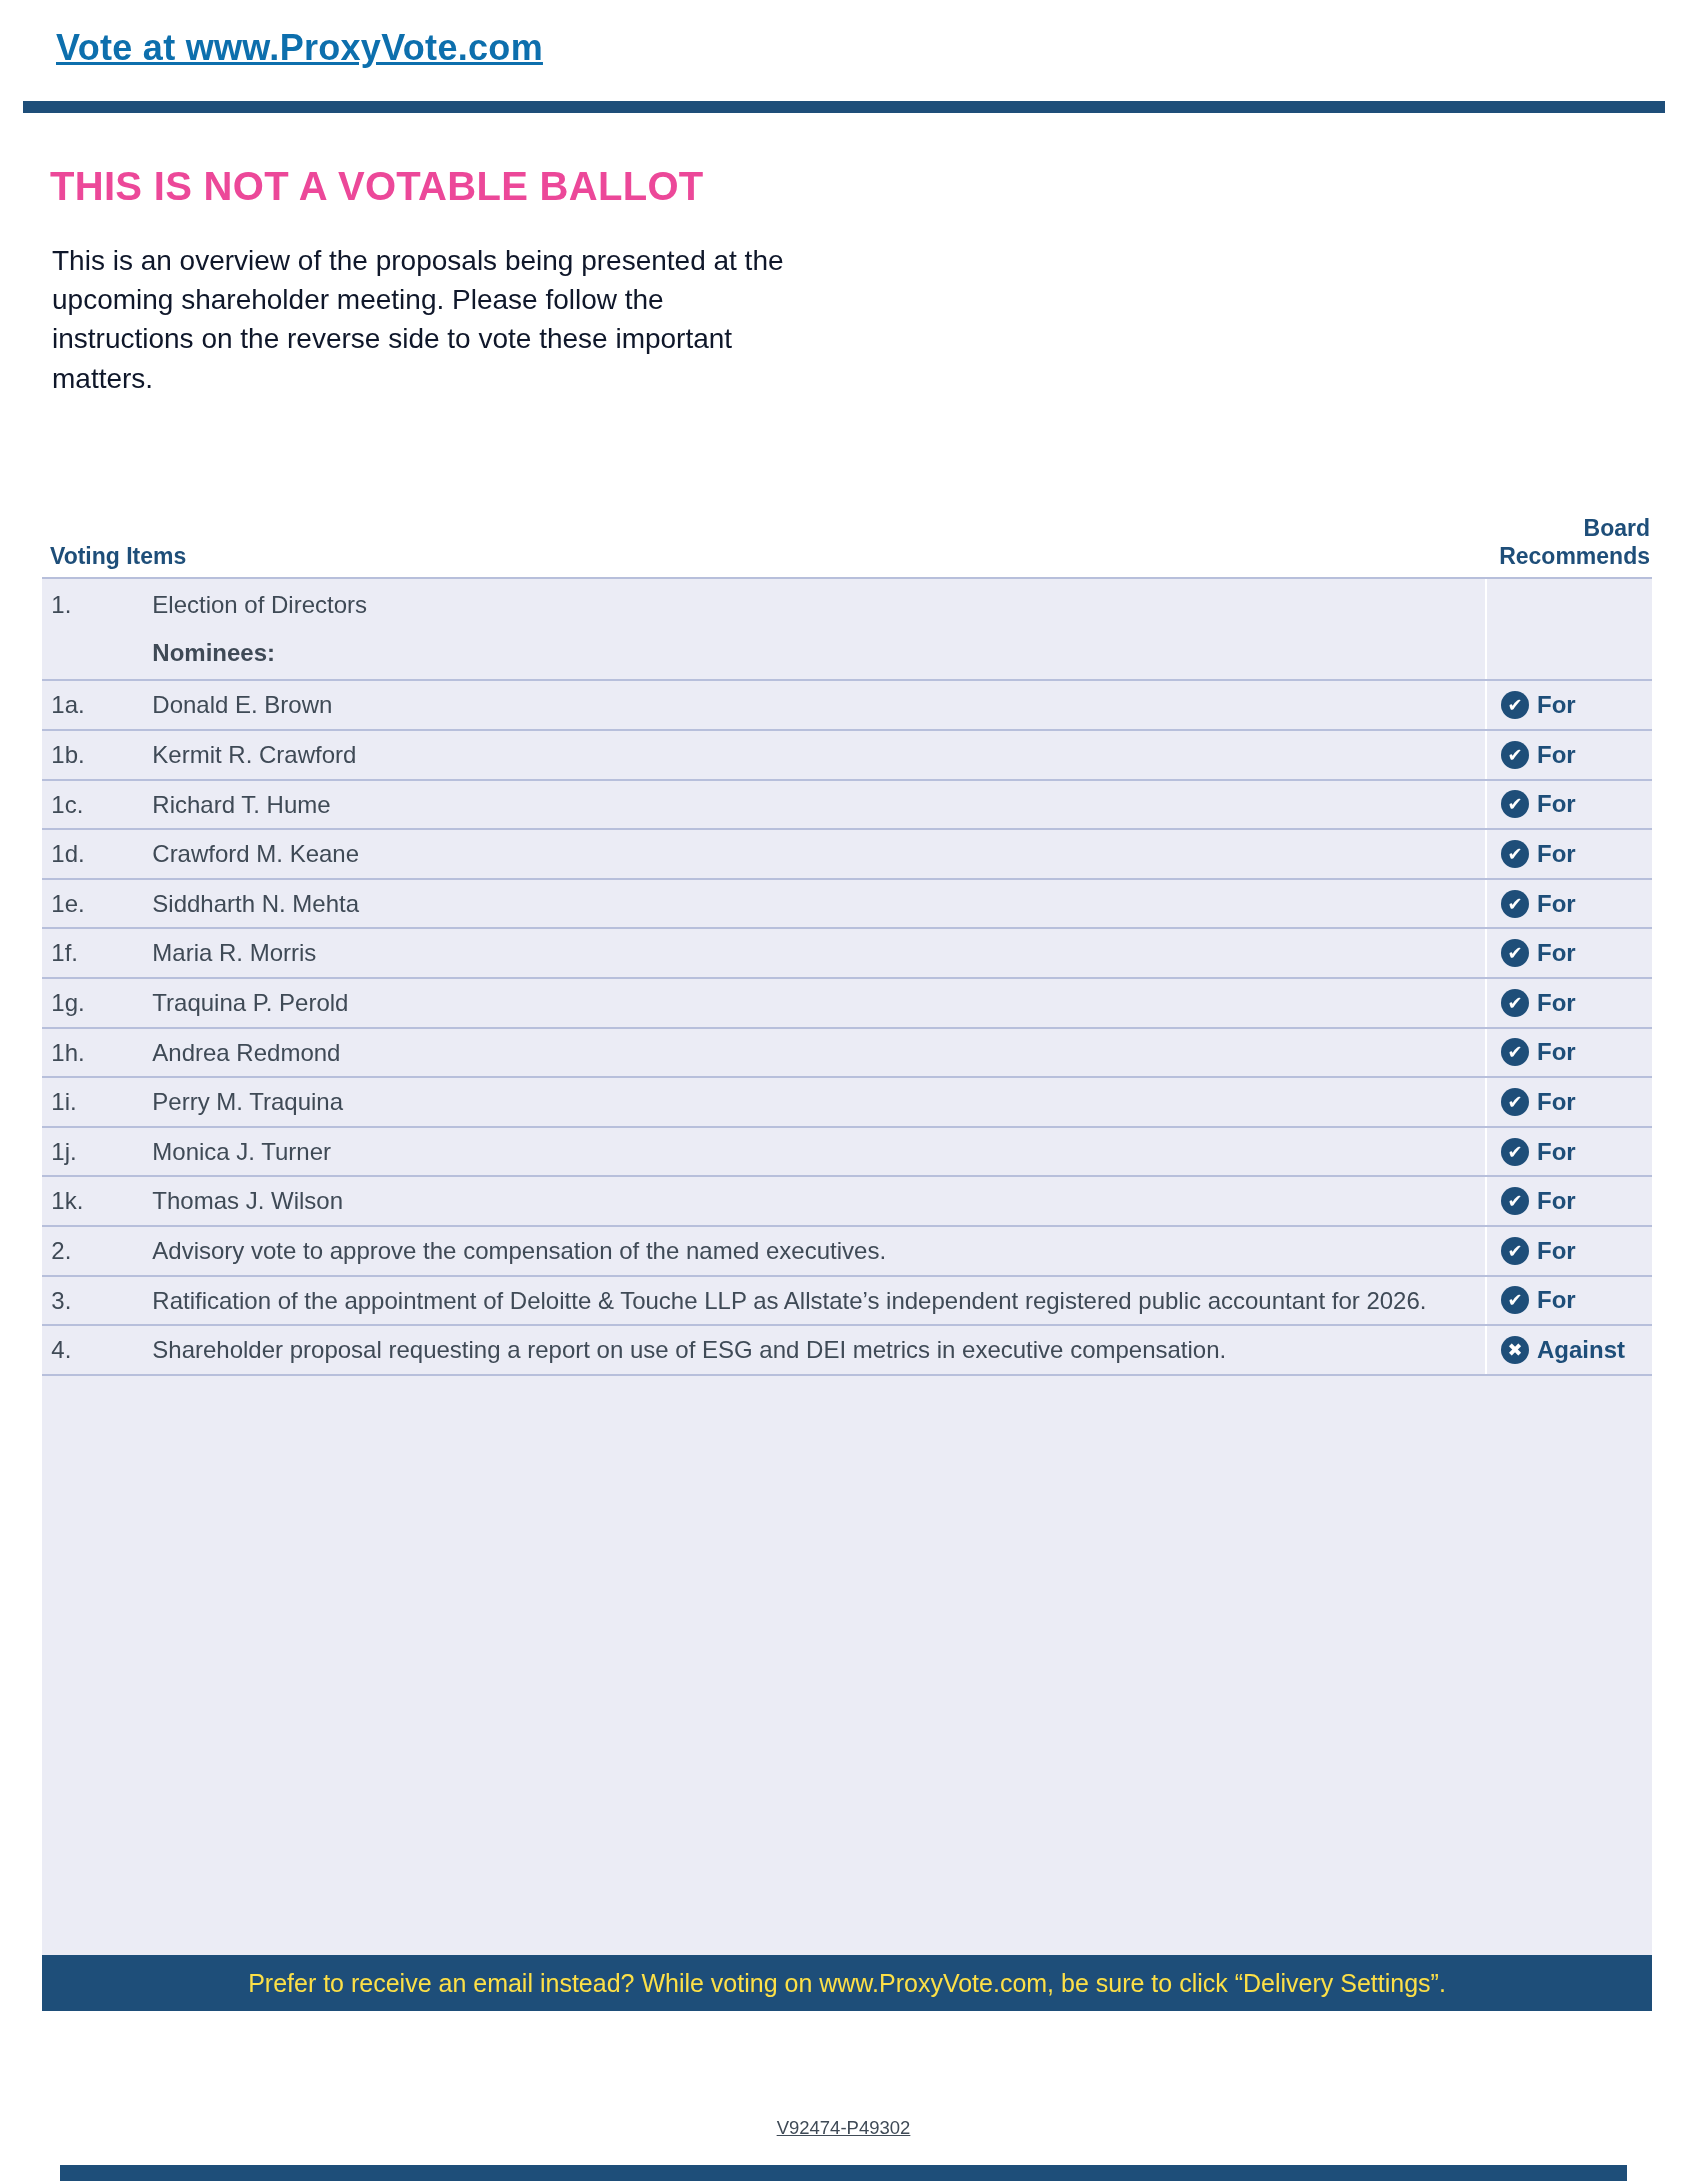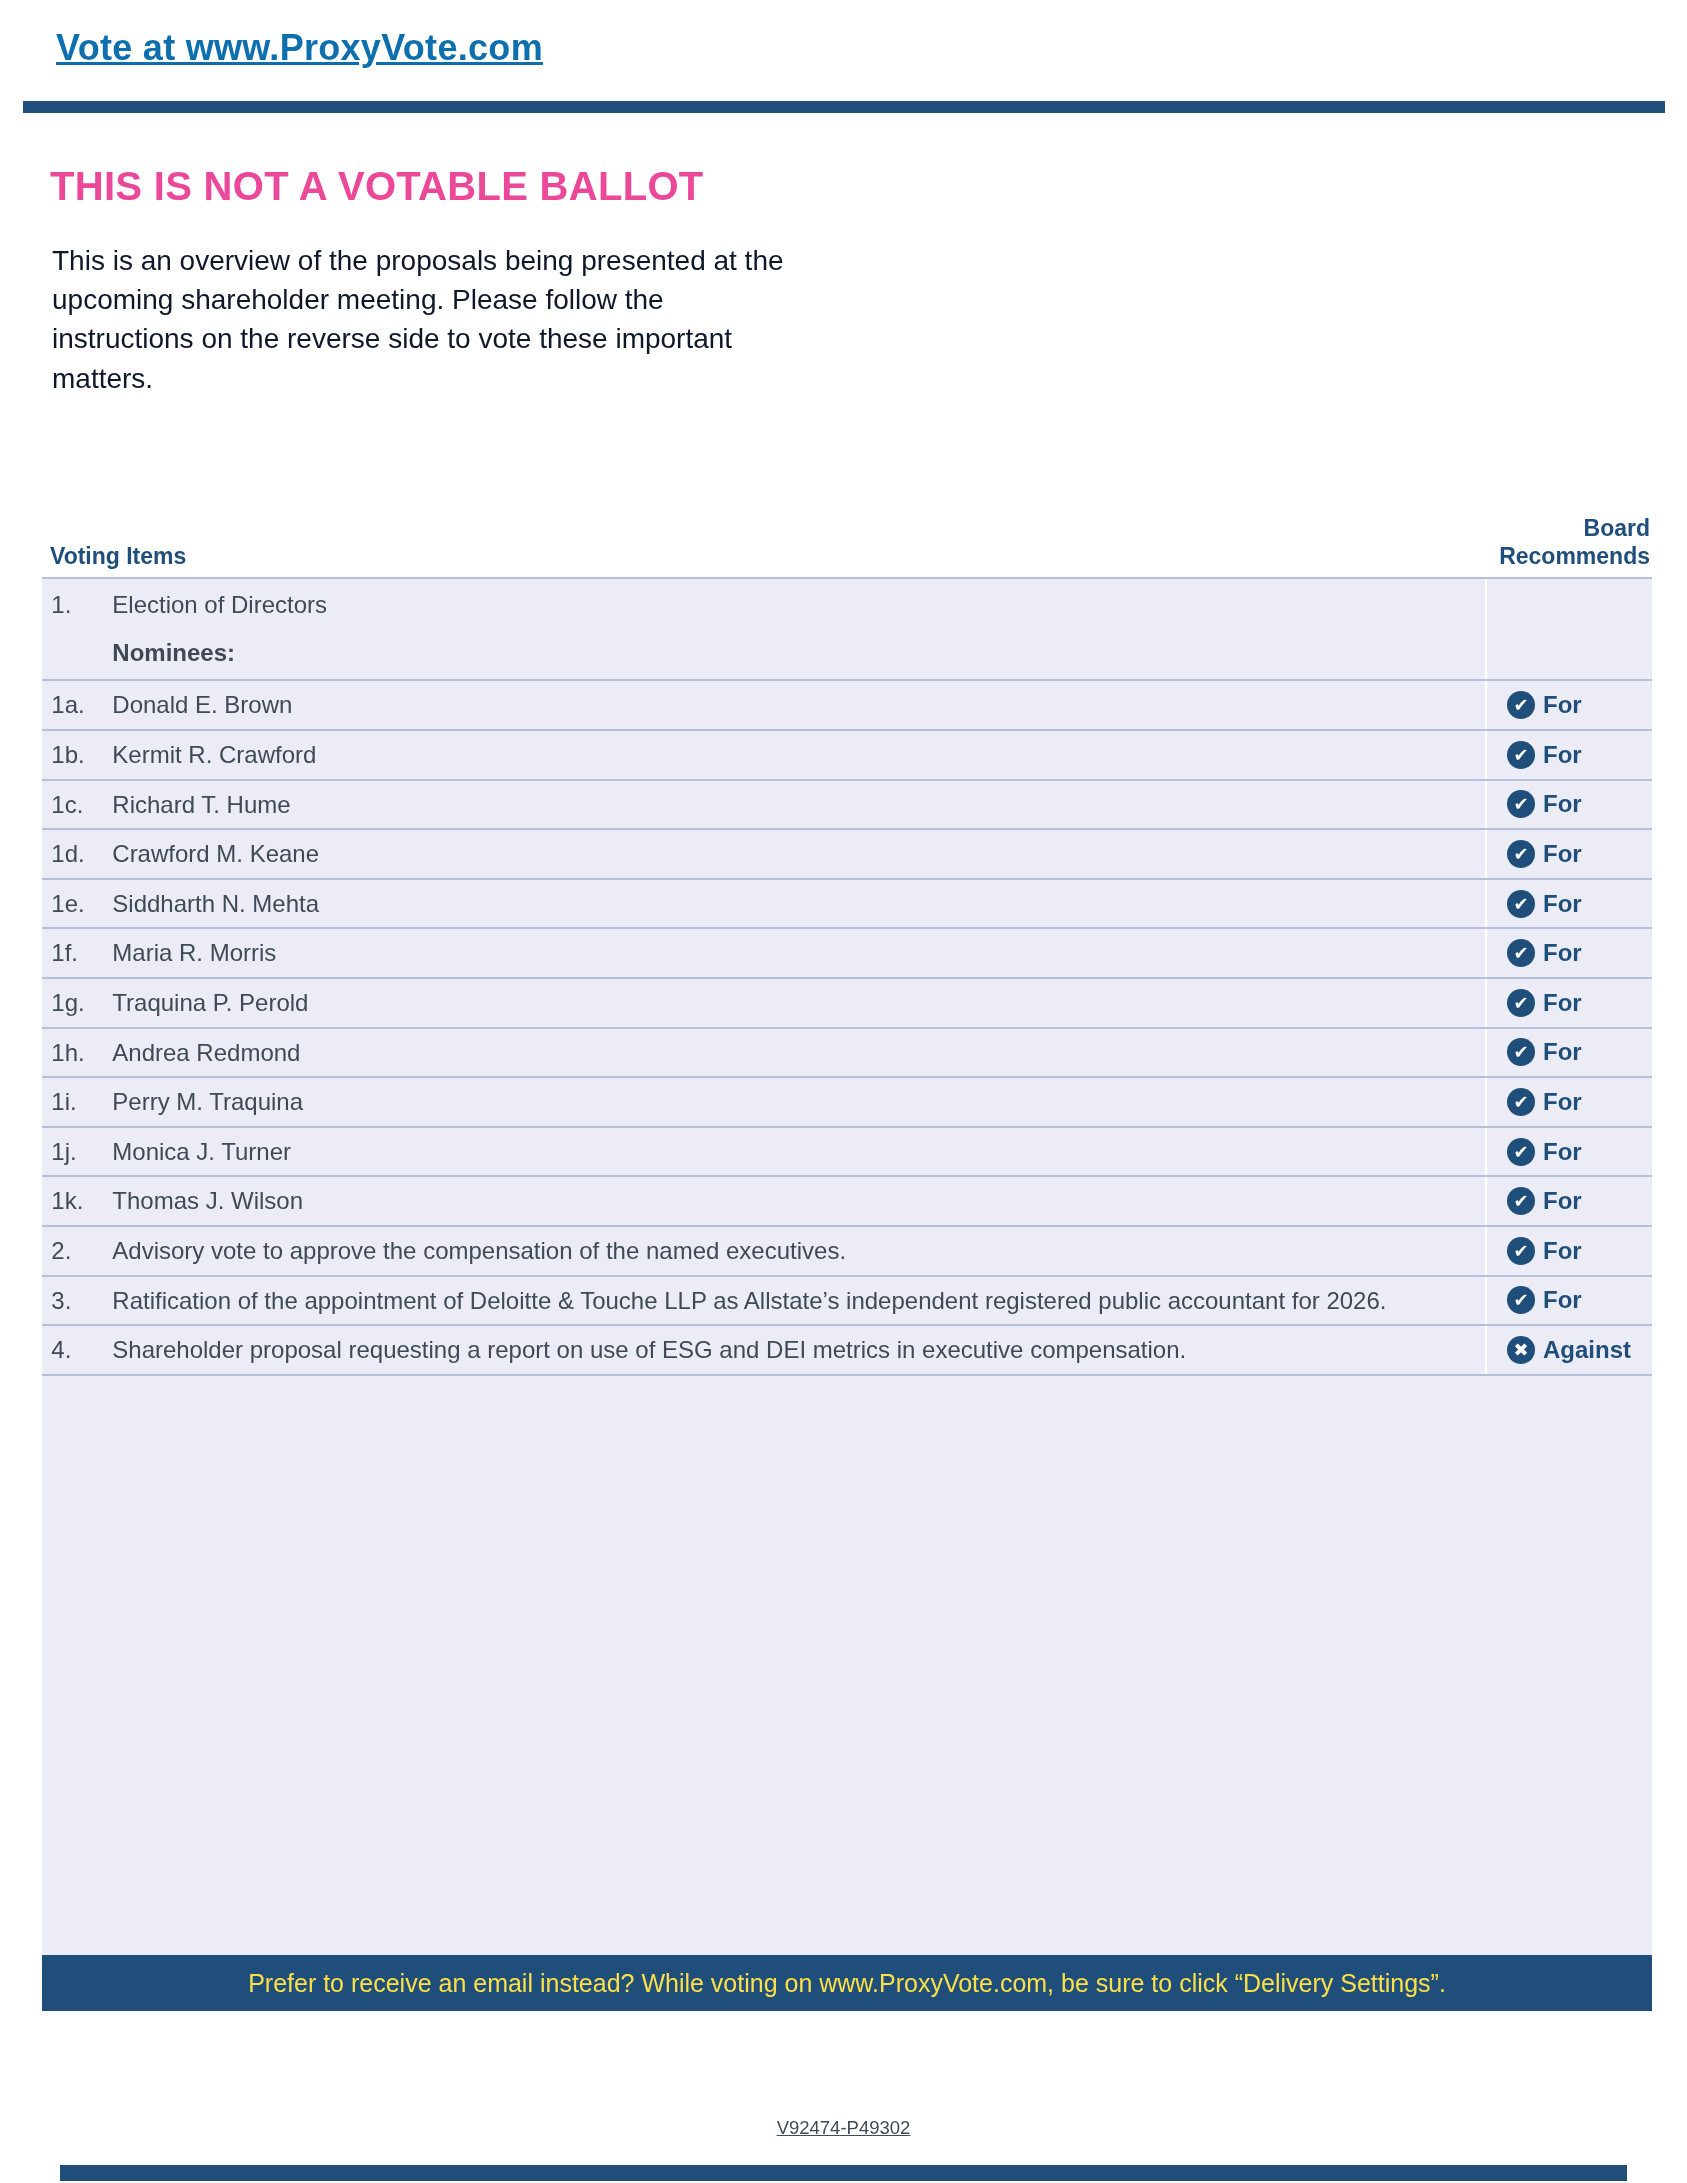--- a/index.html
+++ b/index.html
@@ -35,24 +35,24 @@
     position:absolute;left:42px;top:577px;width:1610px;height:1378px;
     background:#ebecf5;border-top:2px solid #b7bfdb;box-sizing:border-box;
   }
   .row{display:flex;border-bottom:2px solid #b7bfdb;}
   .row .main{
     flex:1;display:flex;align-items:flex-start;
     padding:10px 17px 10px 9.3px;min-height:27px;
     font-size:24px;line-height:1.15;color:#3f4a56;
   }
   .row .num{flex:0 0 61px;width:61px;}
-  .row .text{flex:1;text-align:justify;}
+  .row .text{flex:1;text-align:justify;margin-left:40px;}
   .row .rec{
     flex:0 0 167px;border-left:2.6px solid #ffffff;
-    display:flex;align-items:center;gap:8px;padding-left:20px;box-sizing:border-box;
+    display:flex;align-items:center;gap:8px;padding-left:14px;box-sizing:border-box;
   }
   .row .label{font-size:24px;font-weight:bold;color:#1e4e79;white-space:nowrap;}
   .icon{
     width:28px;height:28px;flex:0 0 28px;border-radius:50%;
     background:#1e4e79;color:#ffffff;
     display:flex;align-items:center;justify-content:center;
     font-family:"DejaVu Sans", sans-serif;font-size:18px;font-weight:bold;line-height:1;
   }
   .icon-check::before{content:"\2714";}
   .icon-cross::before{content:"\2716";}

